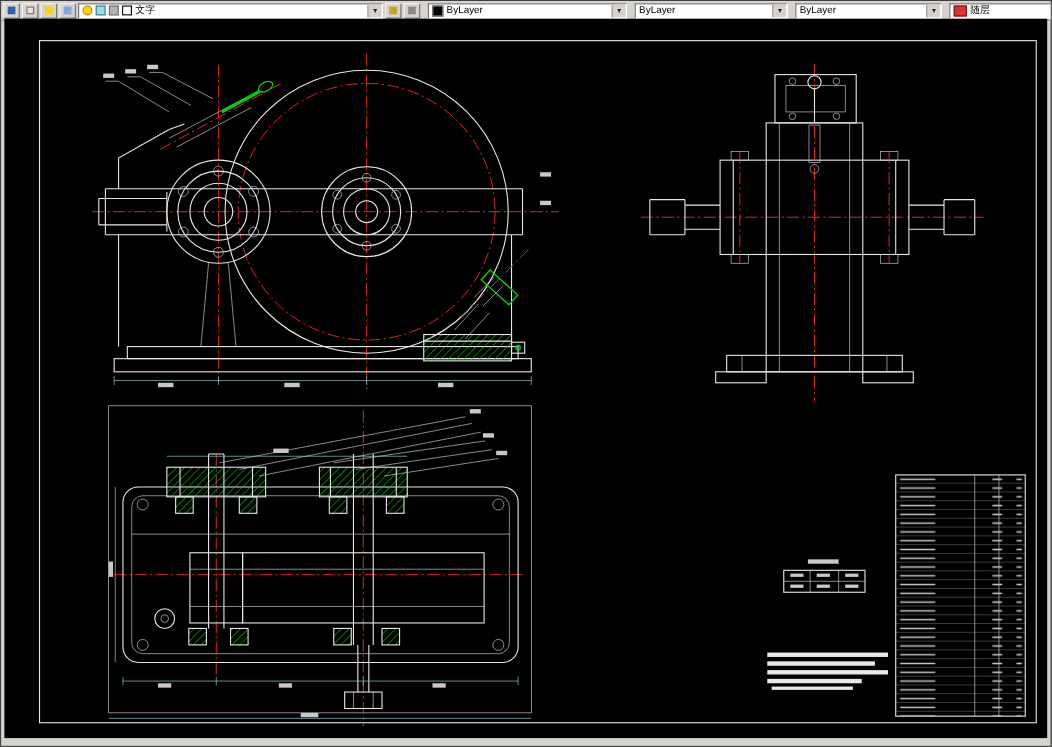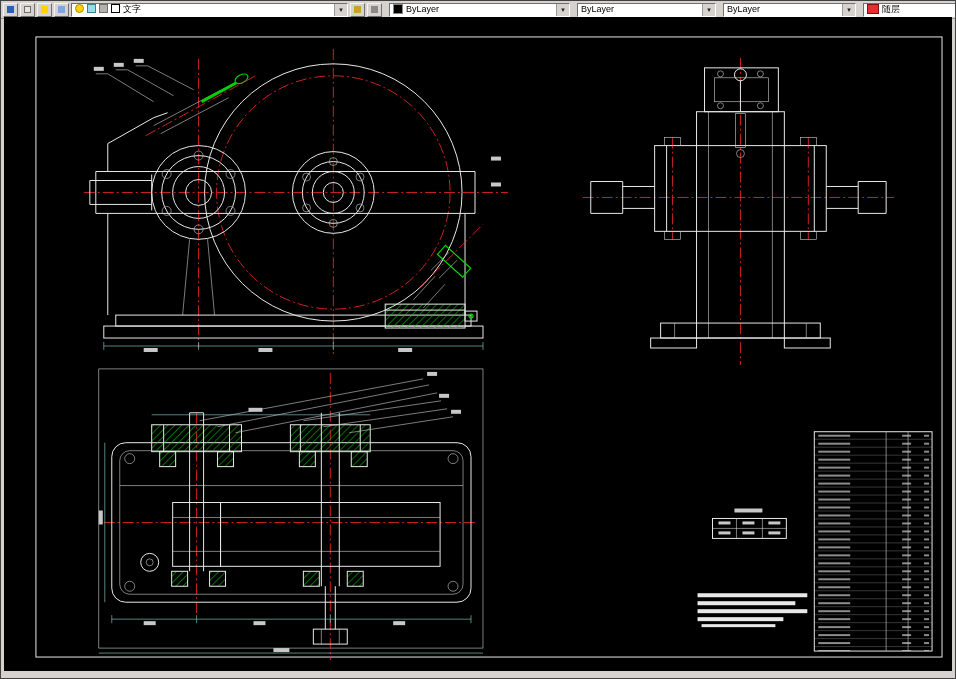--- a/index.html
+++ b/index.html
@@ -16,21 +16,21 @@
   }
   .tb-btn{
     width:13px;height:12px;background:#d6d3ce;border:1px solid;
     border-color:#f4f2ee #6f6f6f #6f6f6f #f4f2ee;
     display:flex;align-items:center;justify-content:center;flex:0 0 auto;
   }
   .i-sq{width:7px;height:7px;display:inline-block;}
   .combo{
     height:12px;background:#fff;border:1px solid;
     border-color:#6f6f6f #ffffff #ffffff #6f6f6f;
-    display:flex;gap:3px;padding-left:3px;
+    display:flex;align-items:center;gap:3px;padding-left:3px;
     flex:0 0 auto;position:relative;overflow:hidden;
   }
   .combo-text{flex:1 1 auto;white-space:nowrap;overflow:hidden;font-size:9px;line-height:11px;}
   .drop{
     width:12px;height:12px;background:#d6d3ce;border-left:1px solid #9a9a9a;
     display:flex;align-items:center;justify-content:center;flex:0 0 auto;
     font-size:7px;color:#222;margin-left:auto;
   }
   .drop::after{content:"▾";}
   .mini{width:9px;height:9px;display:inline-block;flex:0 0 auto;}

